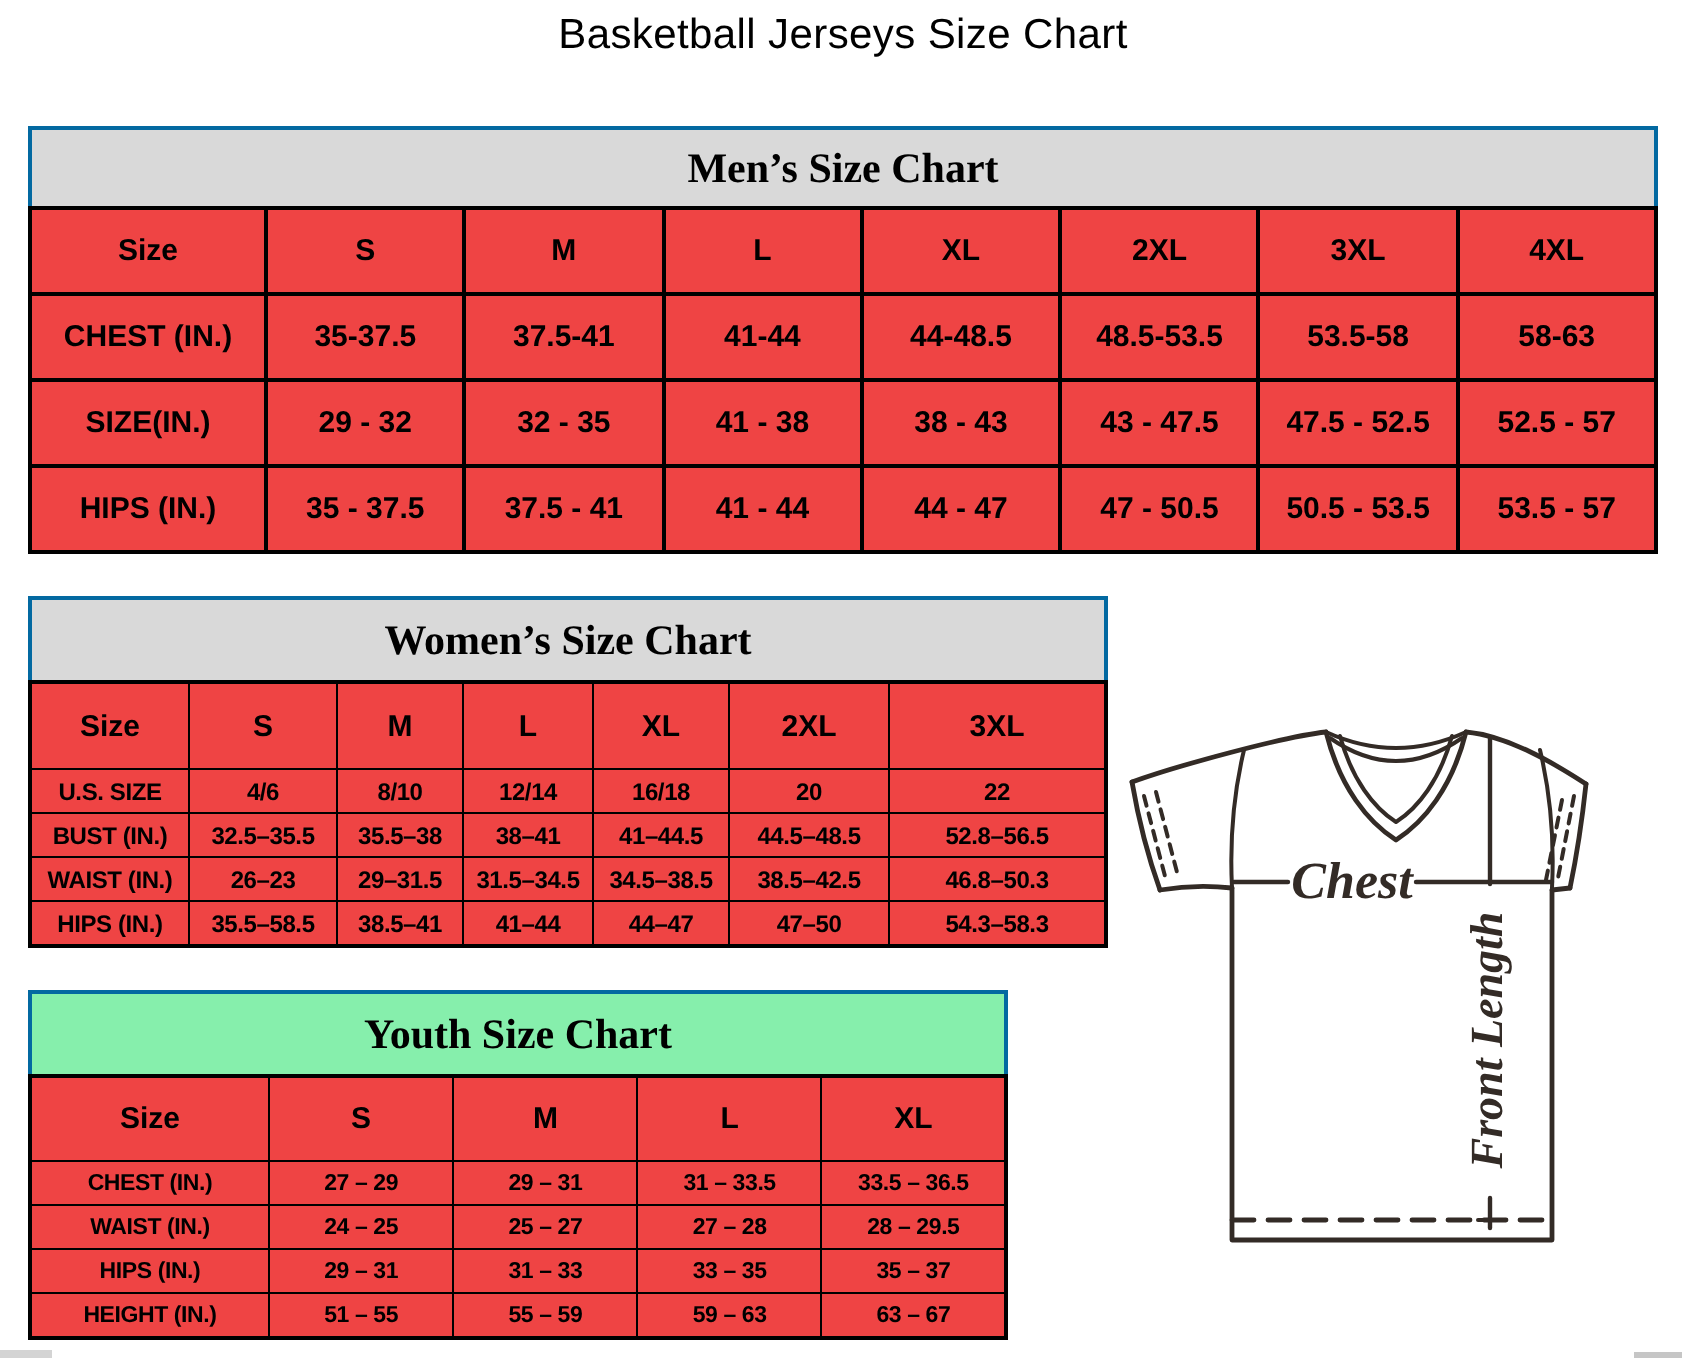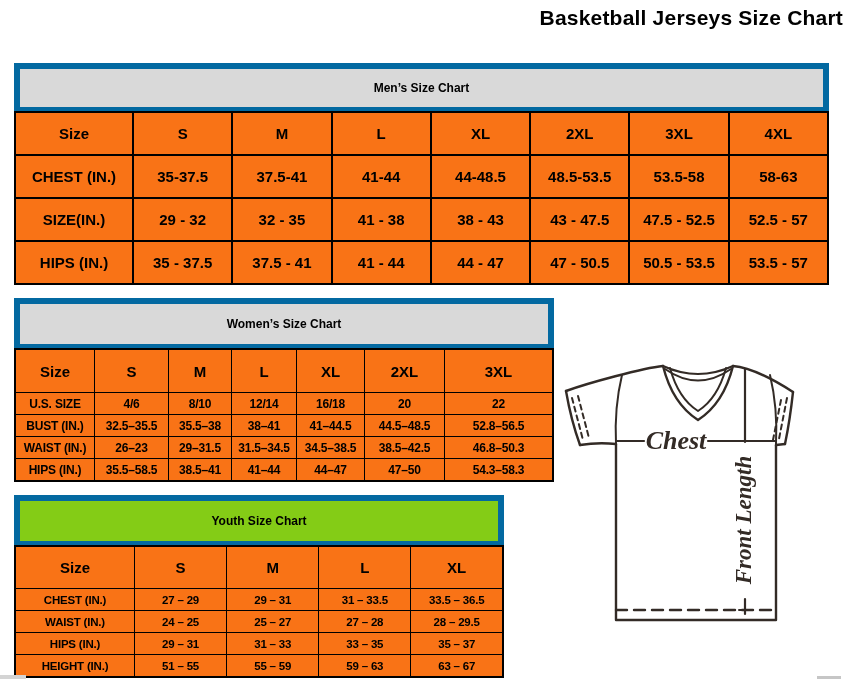--- a/index.html
+++ b/index.html
@@ -1,30 +1,30 @@
 <!DOCTYPE html>
 <html><head>
 <meta charset="utf-8">
 <style>
   html,body{margin:0;padding:0;}
   body{
     width:843px;height:679px;position:relative;overflow:hidden;
     background:#ffffff;font-family:"Liberation Sans",sans-serif;color:#000;
   }
   .page-title{
-    position:absolute;top:6px;left:0;width:843px;text-align:right;
-    font-size:21px;font-weight:bold;letter-spacing:0.2px;
+    position:absolute;top:6px;left:0;width:843px;text-align:center;
+    font-size:21px;font-weight:normal;letter-spacing:0.2px;
   }
   .section{position:absolute;}
   .section-header{
-    border:6px solid #0369a1;background:#d9d9d9;
+    border:2px solid #0369a1;background:#d9d9d9;
     display:flex;align-items:center;justify-content:center;
-    font-size:12px;font-weight:bold;
+    font-size:21px;font-weight:bold;font-family:Liberation Serif, serif;
   }
-  table{border-collapse:collapse;width:100%;table-layout:fixed;margin-top:-2px;background:#f97316;}
+  table{border-collapse:collapse;width:100%;table-layout:fixed;margin-top:-2px;background:#ef4444;}
   th,td{text-align:center;vertical-align:middle;font-weight:bold;padding:0;}
 
   
   #mens-section{left:14px;top:63px;width:815px;}
   #mens-section .section-header{height:38px;}
   #mens-table th,#mens-table td{border:2px solid #000;font-size:15px;height:41px;}
   #mens-table tr > *:nth-child(1){width:116px;}
 
   
   #womens-section{left:14px;top:298px;width:540px;}
@@ -162,21 +162,21 @@
           <td>41–44</td>
           <td>44–47</td>
           <td>47–50</td>
           <td>54.3–58.3</td>
         </tr>
       </tbody>
     </table>
 </div>
 
 <div id="youth-section" class="section">
-  <div class="section-header" style="background: #84cc16;">Youth Size Chart</div>
+  <div class="section-header" style="background: #86efac;">Youth Size Chart</div>
   <table id="youth-table">
       <thead>
         <tr>
           <th>Size</th>
           <th>S</th>
           <th>M</th>
           <th>L</th>
           <th>XL</th>
         </tr>
       </thead>

